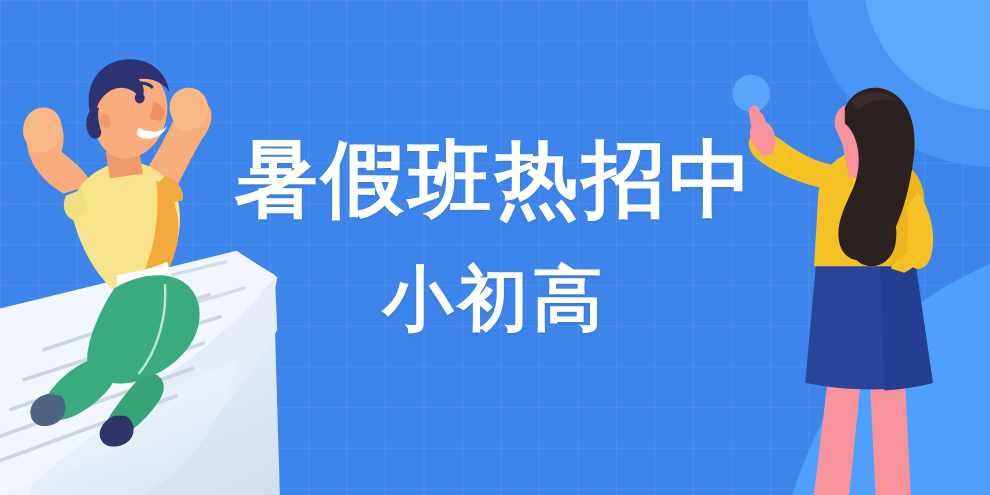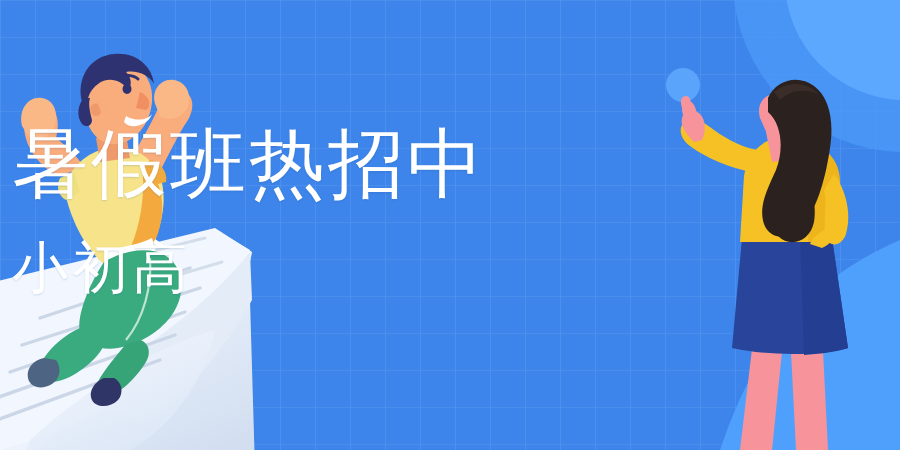--- a/index.html
+++ b/index.html
@@ -29,36 +29,37 @@
     position: absolute;
     left: 0;
     top: 0;
     width: 900px;
     height: 450px;
     z-index: 30;
     pointer-events: none;
   }
   .headline {
     position: absolute;
-    left: 12px;
+    left: 0;
     right: 0;
+    text-align: center;
     color: #ffffff;
-    font-weight: 400;
+    font-weight: 700;
     line-height: 1;
     letter-spacing: 2px;
     text-shadow: 0 1px 2px rgba(25,70,140,.18);
   }
   .headline-1 {
     top: 126px;
     font-size: 76px;
     letter-spacing: 3px;
   }
   .headline-2 {
     top: 240px;
-    font-size: 56px;
+    font-size: 64px;
     letter-spacing: 4px;
   }
 </style>
 </head>
 <body>
 
 <div id="banner">
 
   <svg class="layer" id="grid-layer" viewBox="0 0 900 450" preserveAspectRatio="none">
     <defs>

